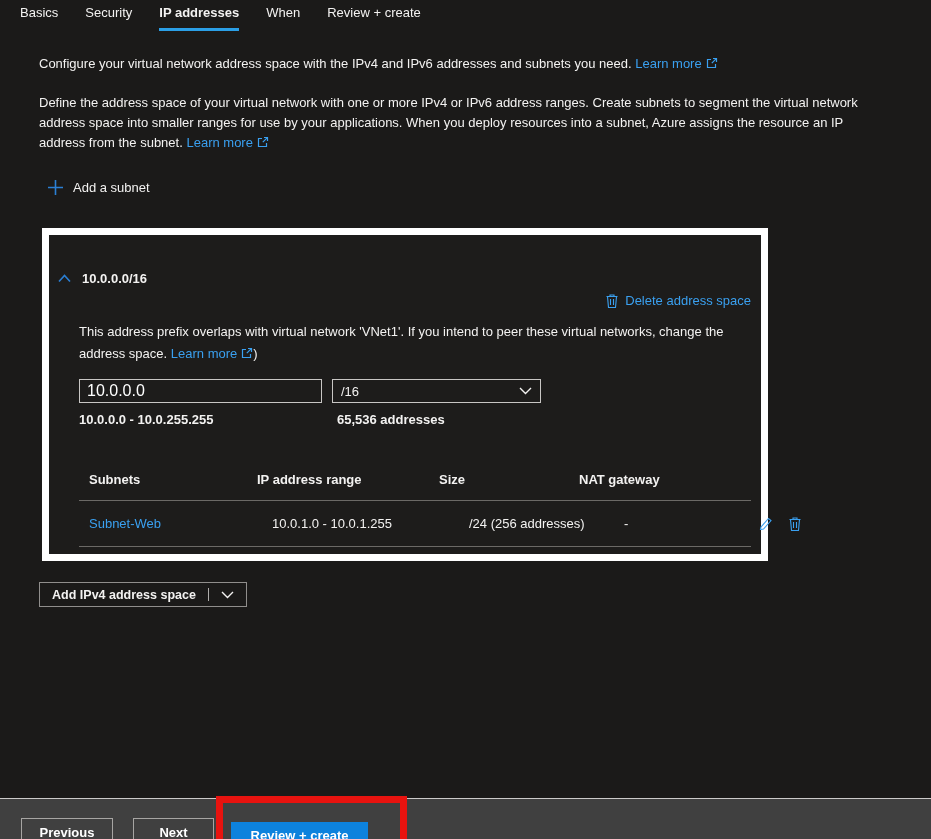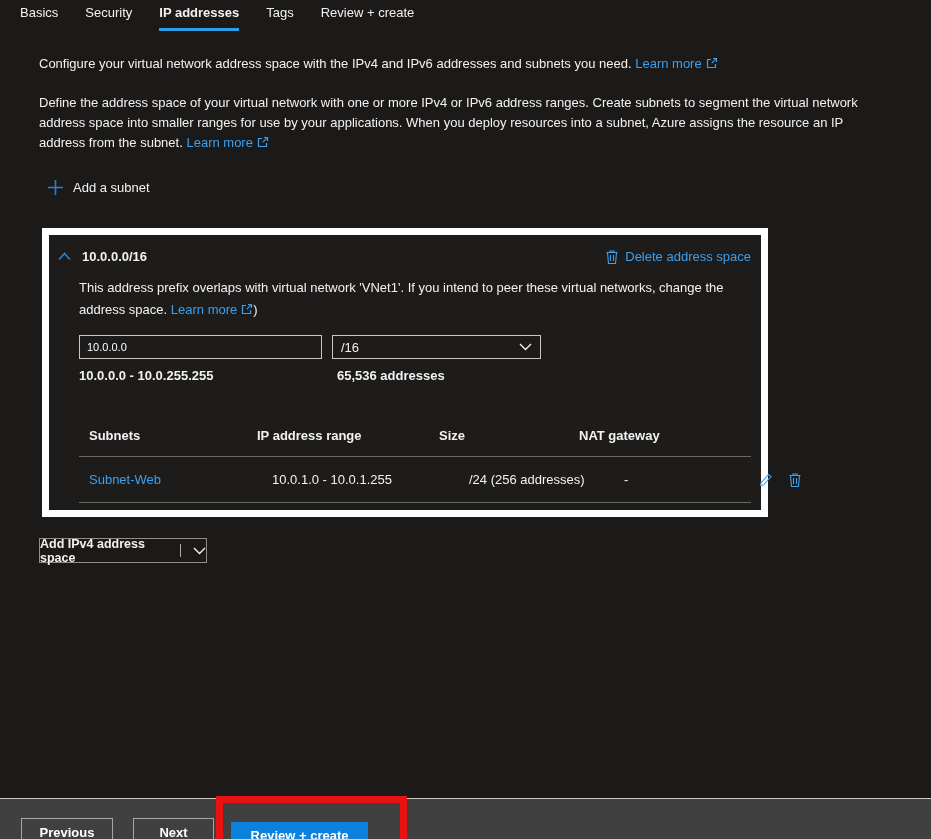--- a/index.html
+++ b/index.html
@@ -22,57 +22,57 @@
   .desc  { margin-top: 20px; line-height: 20px; max-width: 853px; }
   .link { color: #3aa0f0; text-decoration: none; cursor: pointer; white-space: nowrap; }
   .ext { display: inline-block; vertical-align: -1px; margin-left: 4px; }
   .checkbox-row { margin: 23px 0 0 8px; display: flex; align-items: center; }
   .checkbox { width: 18px; height: 18px; border: 1.5px solid #f3f2f1; background: transparent; margin-right: 11px; flex: none; cursor: pointer; }
   .add-subnet { margin: 26px 0 0 8px; display: inline-flex; align-items: center; gap: 9px; cursor: pointer; }
   
   .card { margin: 29px 0 0 3px; width: 726px; border: 7px solid #ffffff; background: #1d1c1b; }
   .card-header { display: flex; align-items: center; padding: 14px 10px 0 9px; }
   .card-title { margin-left: 11px; font-weight: 600; }
-  .delete-link { margin-left: auto; display: flex; align-items: center; gap: 7px; color: #3aa0f0; cursor: pointer; }
+  .delete-link { margin-left: auto; display: flex; align-items: center; gap: 7px; color: #3aa0f0; cursor: pointer; margin-top: 44px; }
   .card-body { padding: 0 10px 7px 30px; }
   .warning { margin-top: 13px; line-height: 22px; max-width: 670px; }
   .field-row { margin-top: 14px; display: flex; gap: 10px; }
-  .ip-input { width: 243px; height: 24px; background: transparent; border: 1px solid #c8c6c4; color: #ffffff; padding: 0 7px; font-size: 11px; font-family: "Liberation Sans", sans-serif; }
+  .ip-input { width: 243px; height: 24px; background: transparent; border: 1px solid #c8c6c4; color: #ffffff; padding: 0 7px; font-size: 16px; font-family: "Liberation Sans", sans-serif; }
   .cidr-select { width: 209px; height: 24px; border: 1px solid #c8c6c4; display: flex; align-items: center; justify-content: space-between; padding: 0 8px; cursor: pointer; }
   .range-row { margin-top: 9px; display: flex; font-weight: 600; }
   .range-row .range { width: 258px; }
   .subnet-table { margin-top: 45px; }
   .t-row { display: grid; grid-template-columns: 168px 182px 140px 120px 1fr; align-items: center; padding-left: 10px; }
   .t-head { font-weight: 700; padding-bottom: 13px; border-bottom: 1px solid #6b6966; }
   .t-data { padding-top: 15px; padding-bottom: 15px; border-bottom: 1px solid #6b6966; gap: 15px; }
   .t-actions { display: flex; justify-content: flex-end; gap: 17px; padding-right: 6px; color: #3aa0f0; }
   .t-actions .icon-btn { cursor: pointer; display: inline-flex; }
   .subnet-link { color: #3aa0f0; cursor: pointer; }
   
-  .split-btn { margin-top: 21px; width: 168px; height: 25px; border: 1px solid #908e8c; display: inline-flex; align-items: center; justify-content: center; gap: 12px; font-weight: 700; font-size: 12.5px; cursor: pointer; color: #f3f2f1; background: transparent; }
+  .split-btn { margin-top: 21px; width: 208px; height: 25px; border: 1px solid #908e8c; display: inline-flex; align-items: center; justify-content: center; gap: 12px; font-weight: 700; font-size: 12.5px; cursor: pointer; color: #f3f2f1; background: transparent; }
   .split-sep { width: 1px; height: 13px; background: #b0aeac; }
   
   .footer-line { position: absolute; left: 0; top: 798px; width: 931px; height: 1px; background: #cccbca; }
   .footer { position: absolute; left: 0; top: 799px; width: 931px; height: 40px; background: #404040; }
   .btn { position: absolute; font-family: "Liberation Sans", sans-serif; font-size: 13px; font-weight: 700; color: #ffffff; background: transparent; border: 1px solid #a7a5a3; cursor: pointer; }
   .btn-previous { left: 21px; top: 19px; width: 92px; height: 28px; }
   .btn-next { left: 133px; top: 19px; width: 81px; height: 28px; }
   .btn-primary { left: 231px; top: 23px; width: 137px; height: 26px; background: #0d82dd; border: none; }
   
   .annotation { position: absolute; left: 216px; top: 796px; width: 191px; height: 70px; border: 7px solid #e8130f; z-index: 10; pointer-events: none; }
   .icon { display: inline-flex; flex: none; }
 </style>
 </head>
 <body>
 
 <nav class="tabs">
   <div class="tab">Basics</div>
   <div class="tab">Security</div>
   <div class="tab selected">IP addresses</div>
-  <div class="tab">Tags</div>
+  <div class="tab">When</div>
   <div class="tab">Review + create</div>
 </nav>
 
 <main class="content">
 
   <p class="intro"><span>Configure your virtual network address space with the IPv4 and IPv6 addresses and subnets you need.</span>
     <a class="link"><span>Learn more</span><span class="ext icon">
           <svg width="12" height="12" viewBox="0 0 12 12">
             <path d="M5 2.5H1.5v8h8V7" fill="none" stroke="#3aa0f0" stroke-width="1.2"></path>
             <path d="M7 1.5h3.5V5" fill="none" stroke="#3aa0f0" stroke-width="1.2"></path>

